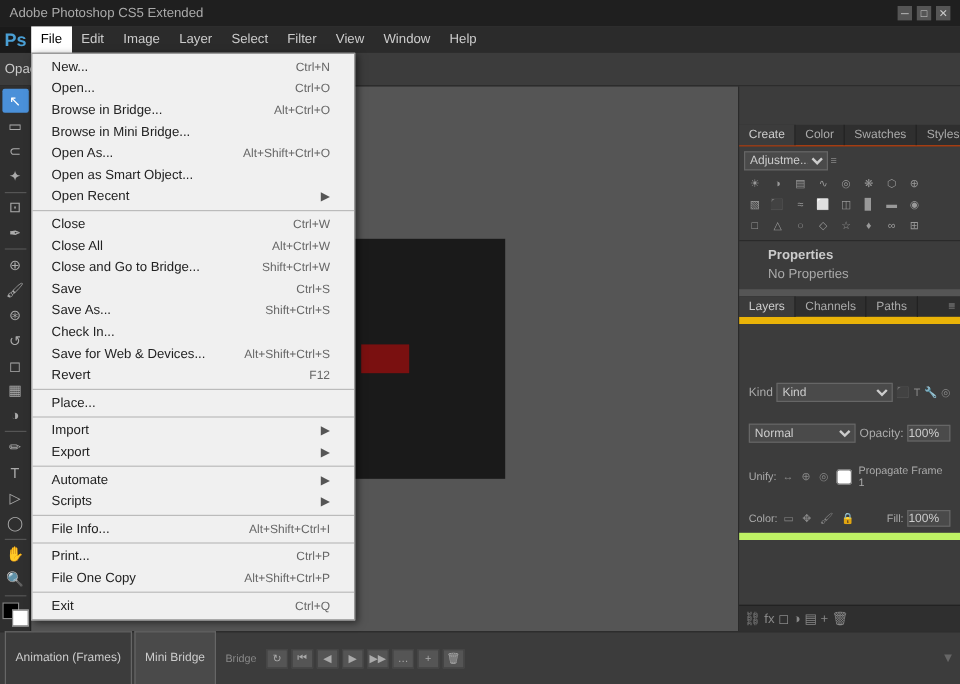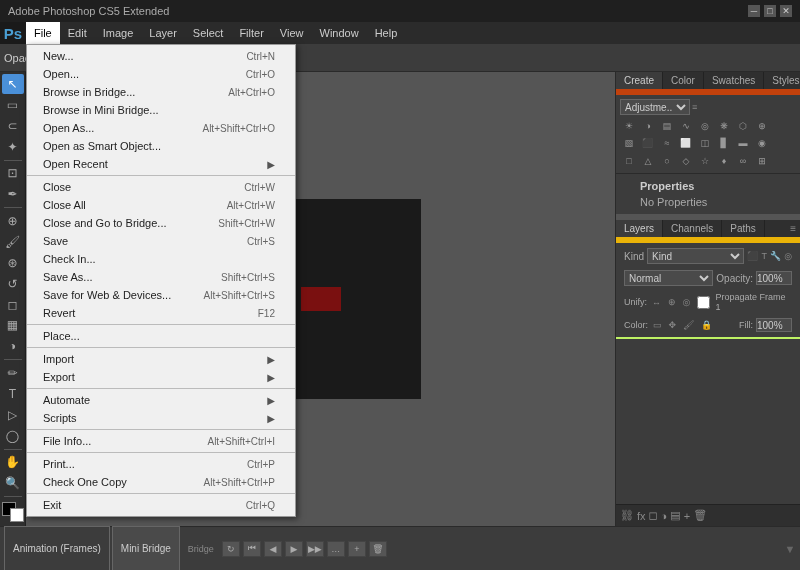--- a/index.html
+++ b/index.html
@@ -170,21 +170,22 @@
       width: 185px;
       background: #3c3c3c;
       border-left: 1px solid #2a2a2a;
       display: flex;
       flex-direction: column;
       flex-shrink: 0;
     }
     .panel-tabs {
       display: flex;
       background: #2f2f2f;
-      border-bottom: 6px solid #c2410c;
+      border-bottom: 1px solid #c2410c;
+      margin-top: 32px;
     }
     .panel-tab {
       padding: 3px 8px;
       font-size: 10px;
       color: #aaa;
       cursor: pointer;
       border-right: 1px solid #222;
     }
     .panel-tab.active {
       background: #3c3c3c;
@@ -256,24 +257,25 @@
       color: #aaa;
       cursor: pointer;
       border-right: 1px solid #222;
     }
     .layers-tab.active {
       background: #3c3c3c;
       color: #ccc;
     }
     .layers-controls {
       padding: 3px 4px;
-      border-bottom: 2px solid #bef264;
-      display: flex;
-      gap: 2px;
+      border-bottom: 6px solid #bef264;
+      display: flex;
+      gap: 14px;
       flex-wrap: wrap;
+      margin-top: 44px;
     }
     .layers-row {
       display: flex;
       align-items: center;
       gap: 3px;
       padding: 2px 4px;
     }
     .layers-select {
       height: 16px;
       background: #4a4a4a;
@@ -650,28 +652,28 @@
   </div>
   <div class="dd-item">
     <span>Close and Go to Bridge...</span>
     <span class="shortcut">Shift+Ctrl+W</span>
   </div>
   <div class="dd-item">
     <span>Save</span>
     <span class="shortcut">Ctrl+S</span>
   </div>
   <div class="dd-item">
+    <span>Save As...</span>
+    <span class="shortcut">Shift+Ctrl+S</span>
+  </div>
+  <div class="dd-item">
     <span>Check In...</span>
     <span class="shortcut"></span>
   </div>
   <div class="dd-item">
-    <span>Save As...</span>
-    <span class="shortcut">Shift+Ctrl+S</span>
-  </div>
-  <div class="dd-item">
     <span>Save for Web &amp; Devices...</span>
     <span class="shortcut">Alt+Shift+Ctrl+S</span>
   </div>
   <div class="dd-item">
     <span>Revert</span>
     <span class="shortcut">F12</span>
   </div>
   <div class="dd-separator"></div>
   <div class="dd-item">
     <span>Place...</span>
@@ -699,21 +701,21 @@
   <div class="dd-item">
     <span>File Info...</span>
     <span class="shortcut">Alt+Shift+Ctrl+I</span>
   </div>
   <div class="dd-separator"></div>
   <div class="dd-item">
     <span>Print...</span>
     <span class="shortcut">Ctrl+P</span>
   </div>
   <div class="dd-item">
-    <span>Check One Copy</span>
+    <span>File One Copy</span>
     <span class="shortcut">Alt+Shift+Ctrl+P</span>
   </div>
   <div class="dd-separator"></div>
   <div class="dd-item">
     <span>Exit</span>
     <span class="shortcut">Ctrl+Q</span>
   </div>
 </div>
 
 </body></html>

